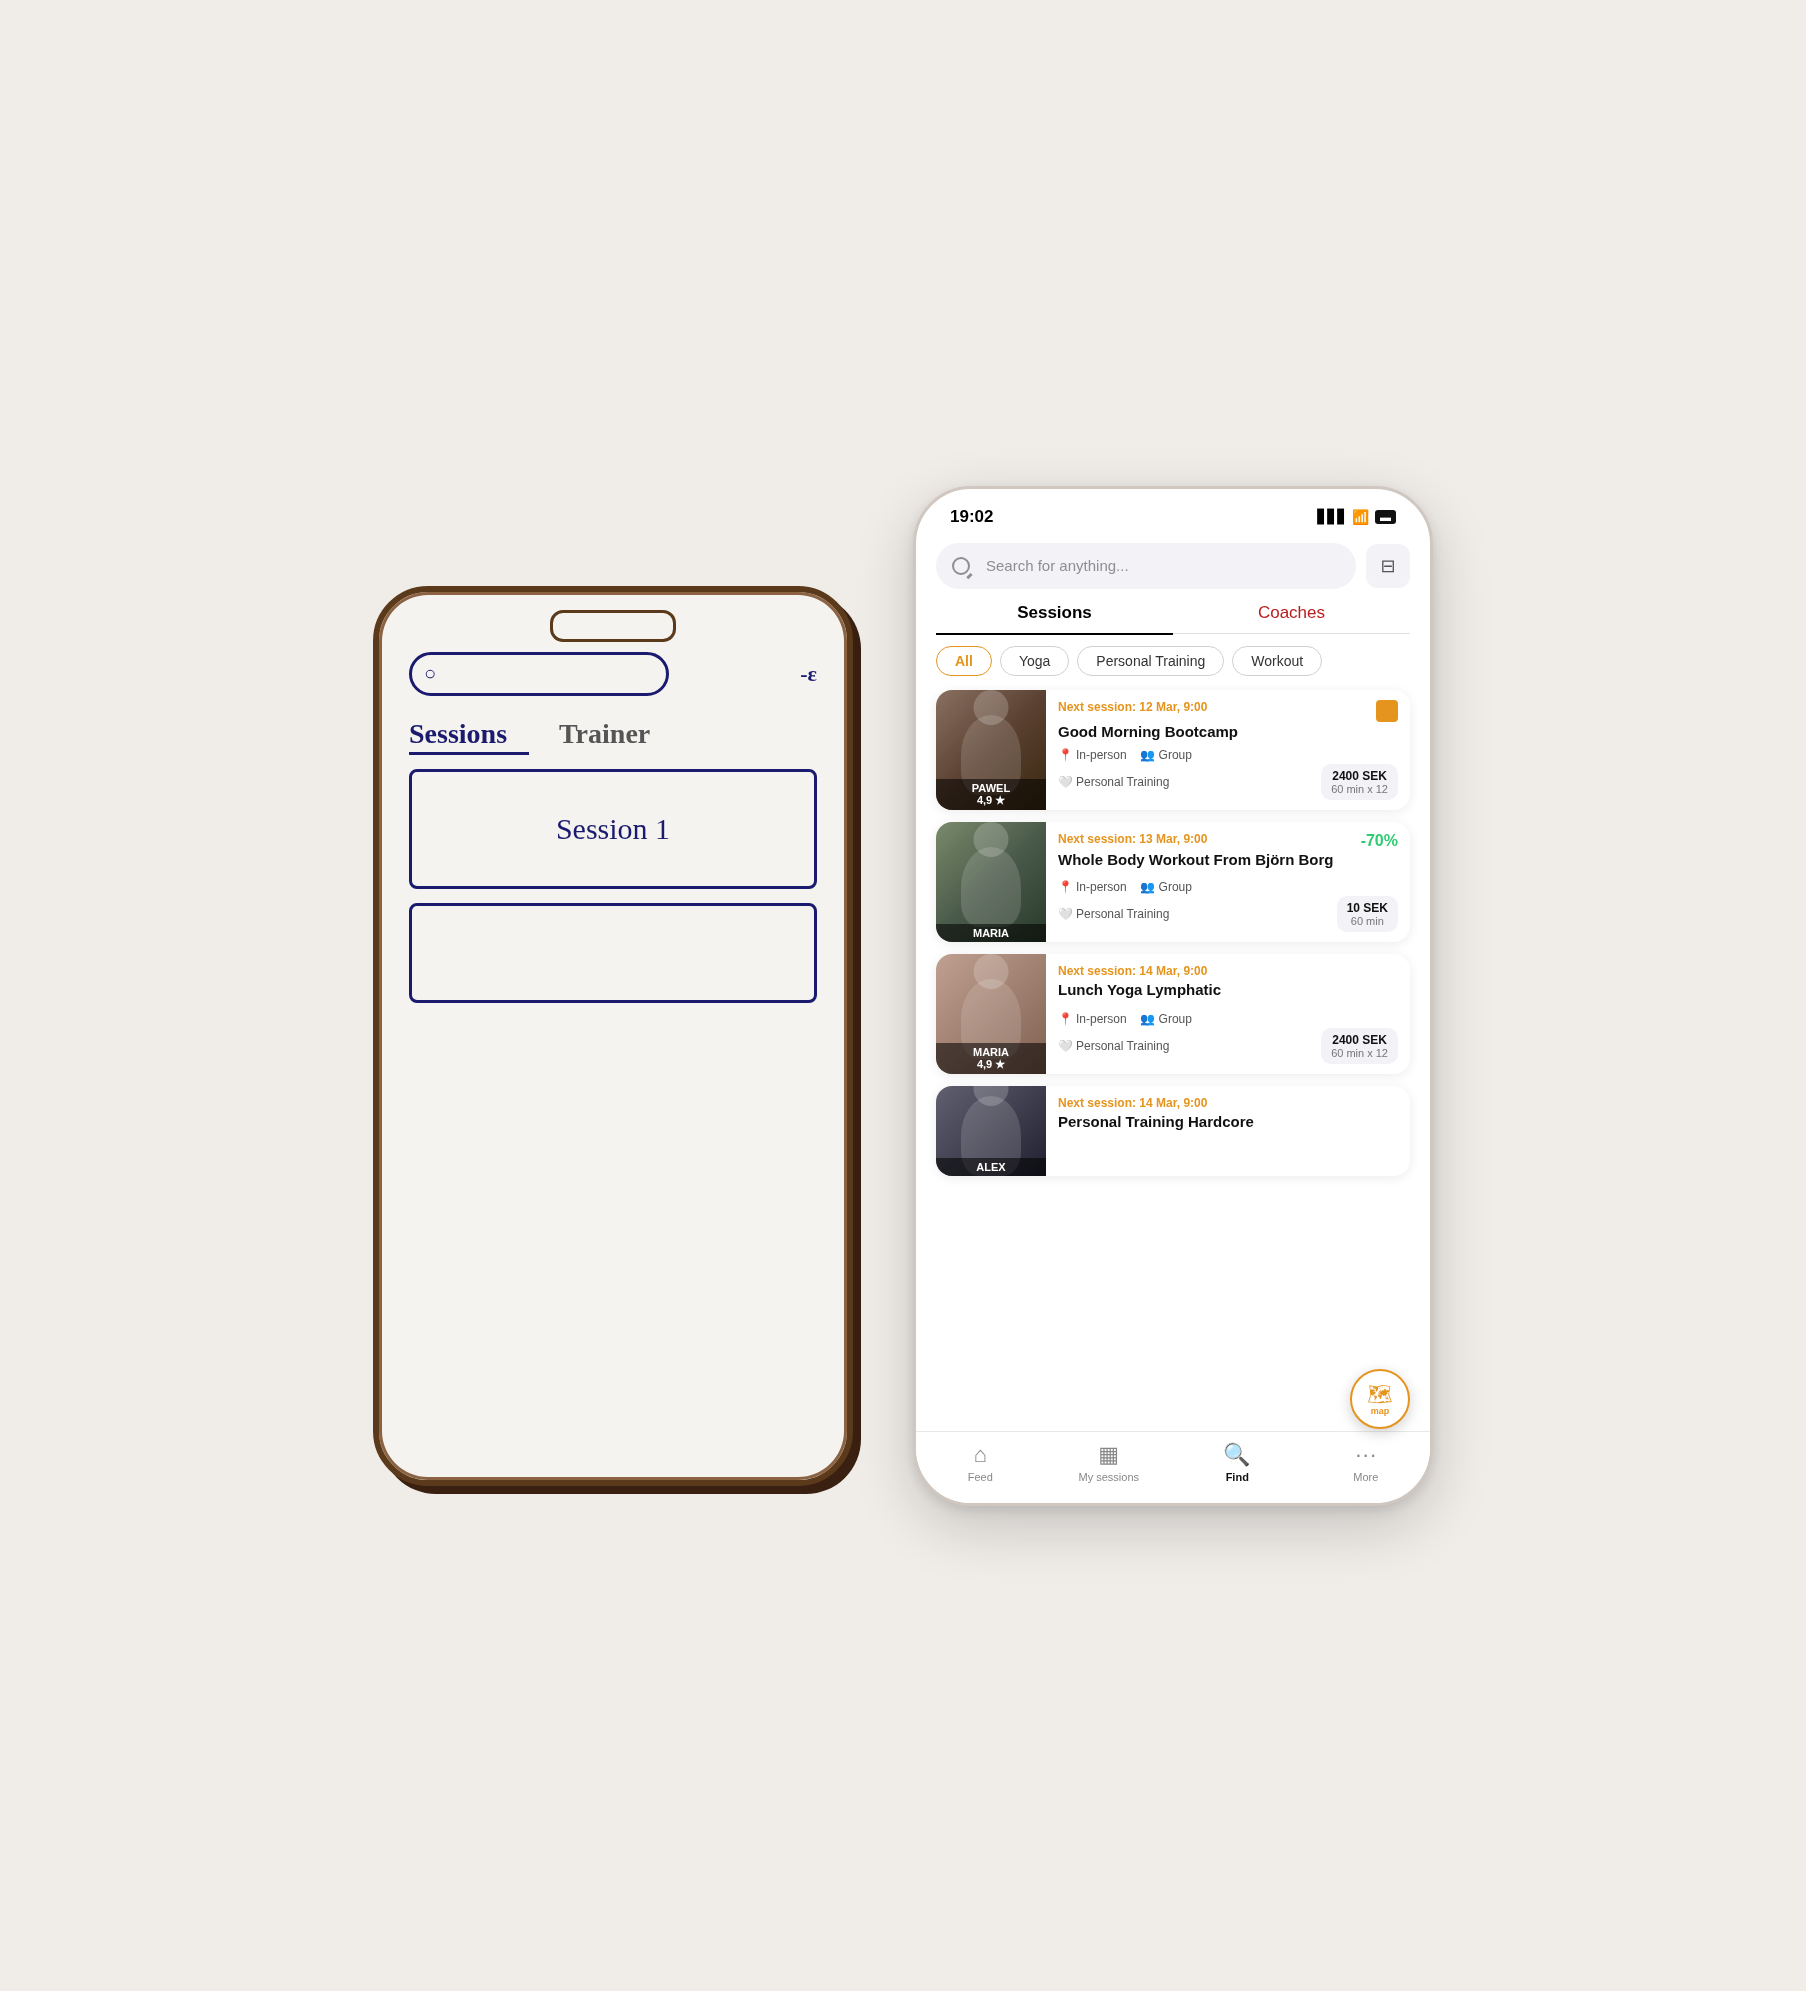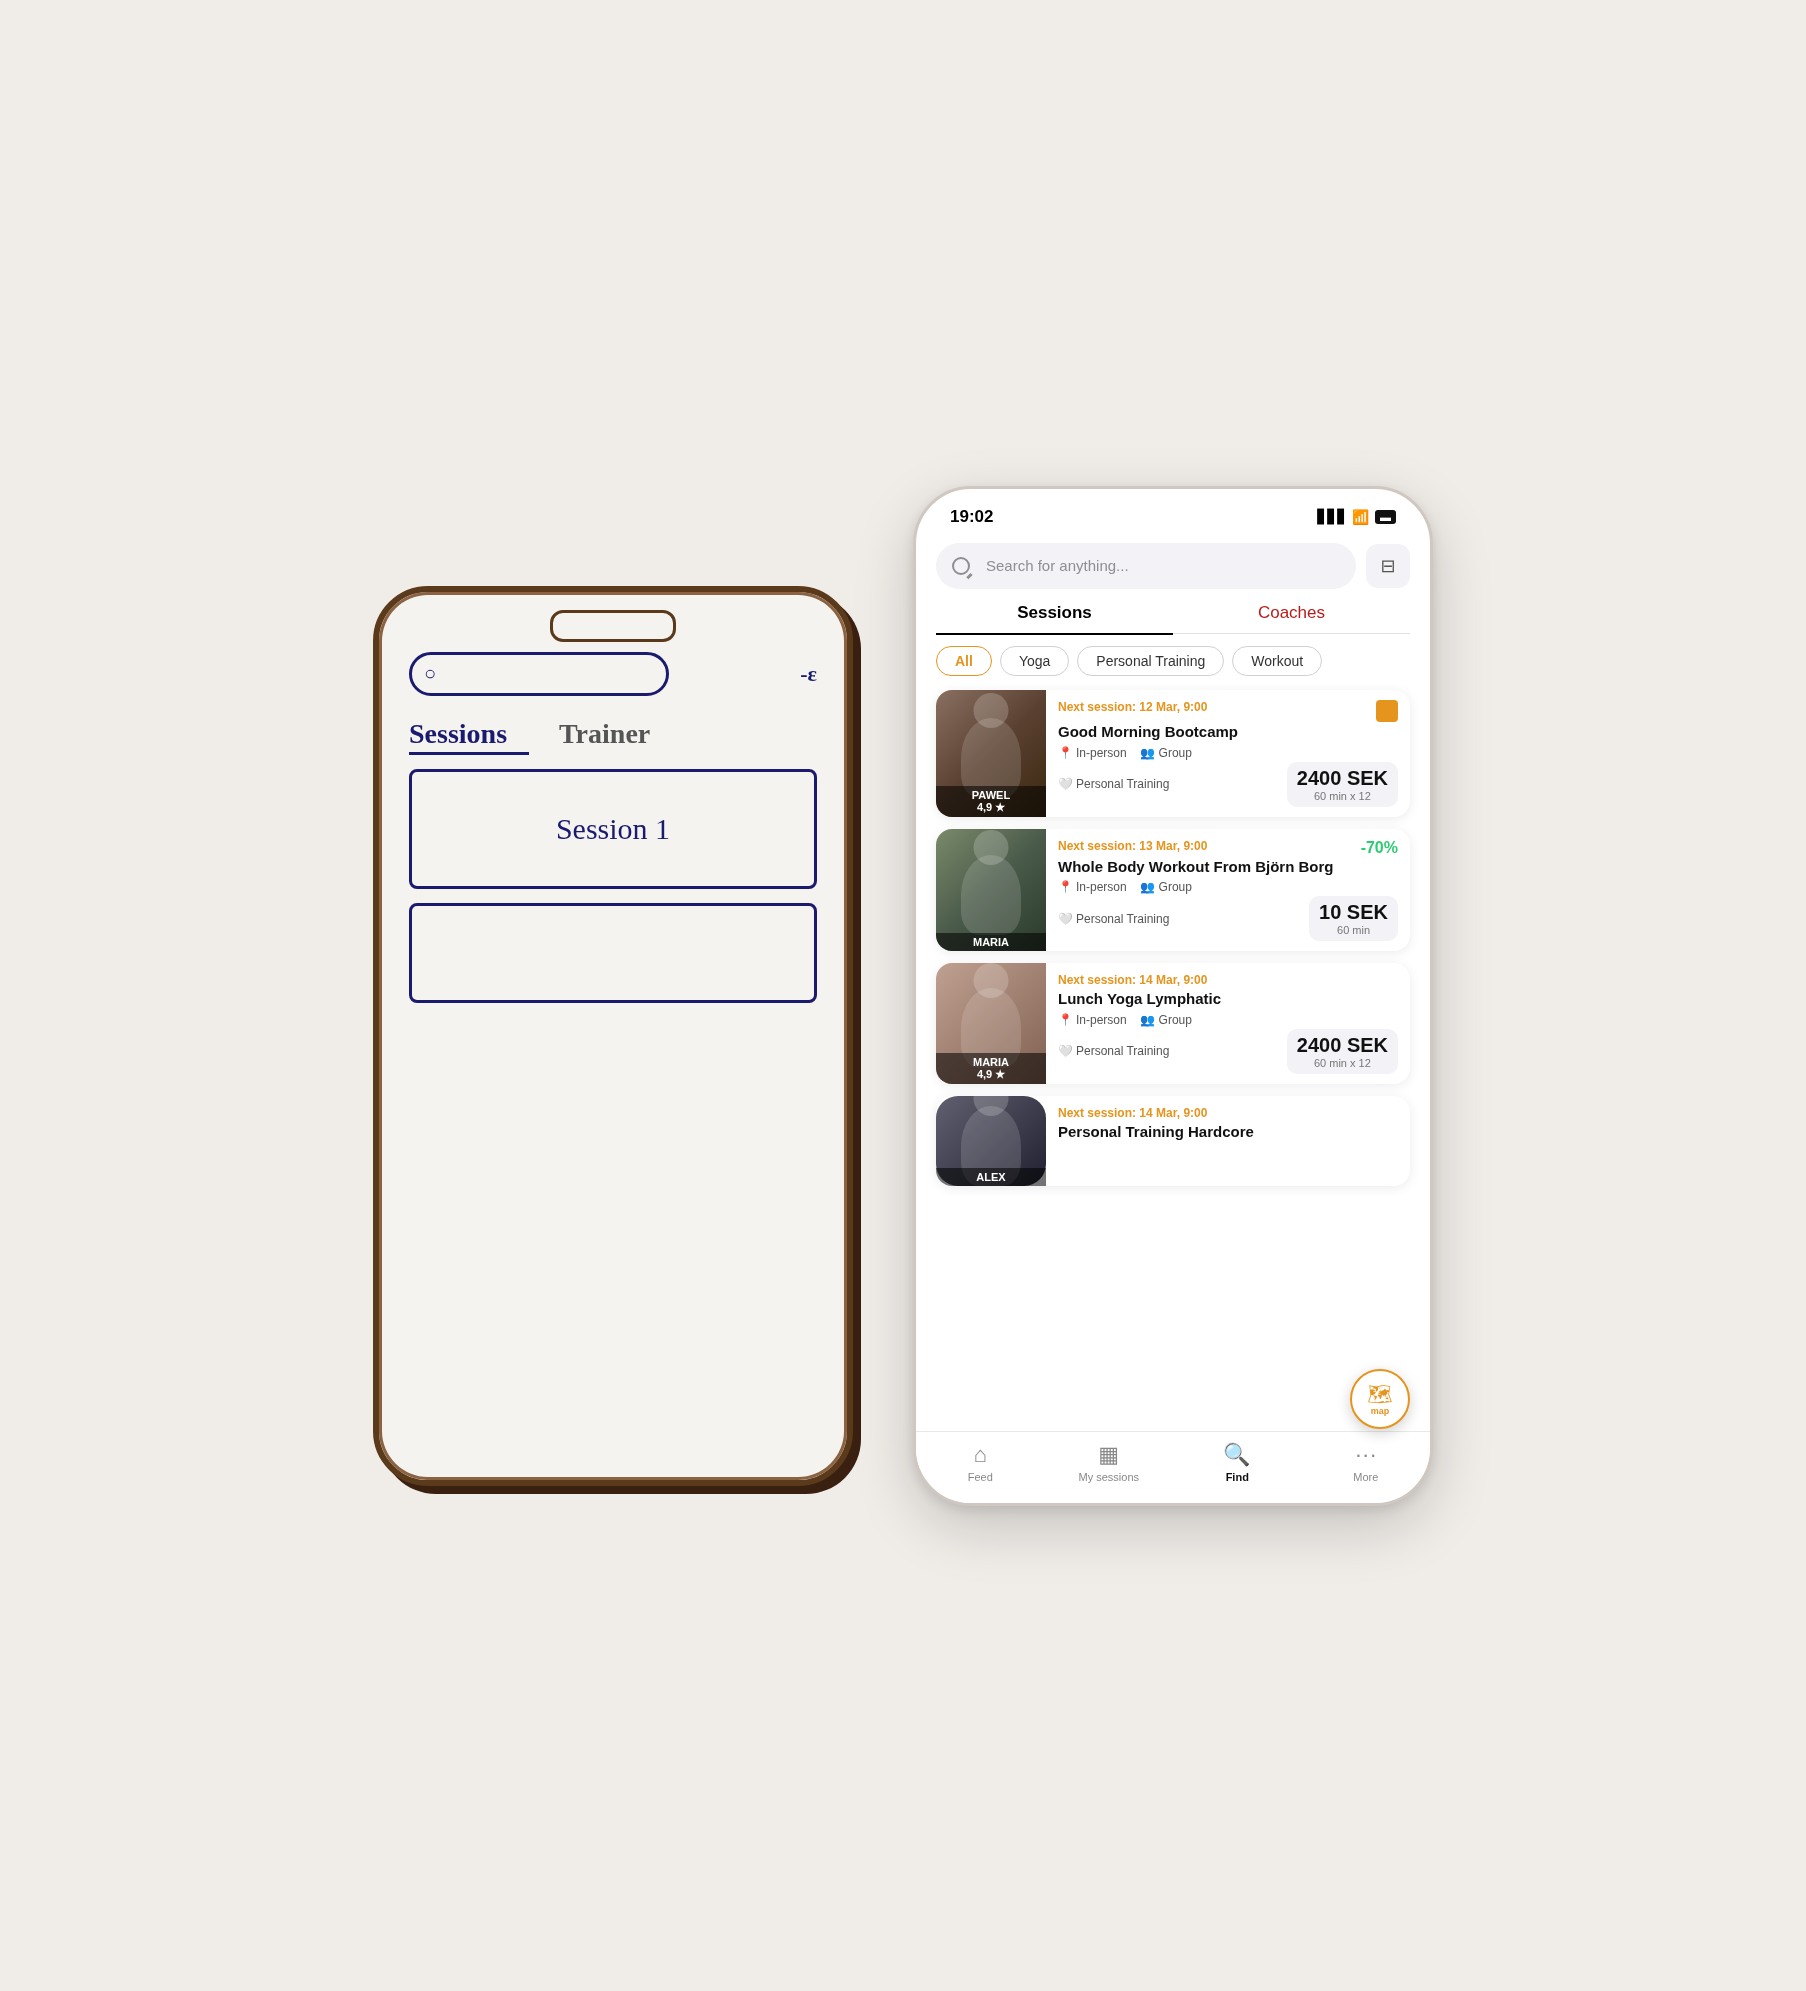--- a/index.html
+++ b/index.html
@@ -331,21 +331,21 @@
       gap: 3px;
     }
     .card-price-wrap {
       background: #f2f2f7;
       border-radius: 10px;
       padding: 5px 10px;
       text-align: center;
       align-self: flex-end;
     }
     .card-price {
-      font-size: 20px;
+      font-size: 12px;
       font-weight: 700;
       color: #111;
     }
     .card-duration {
       font-size: 11px;
       color: #777;
     }
     .card-header-row {
       display: flex;
       justify-content: space-between;
@@ -418,21 +418,20 @@
       background: linear-gradient(135deg, #c0a090 0%, #a08070 50%, #806050 100%);
       display: flex;
       align-items: center;
       justify-content: center;
     }
     .img-hardcore {
       background: linear-gradient(135deg, #606070 0%, #404050 50%, #202030 100%);
       display: flex;
       align-items: center;
       justify-content: center;
-      border-radius: 22px;
     }
     .person-silhouette {
       width: 60px;
       height: 80px;
       background: rgba(255,255,255,0.15);
       border-radius: 50% 50% 30% 30%;
       position: relative;
     }
     .person-silhouette::before {
       content: '';

